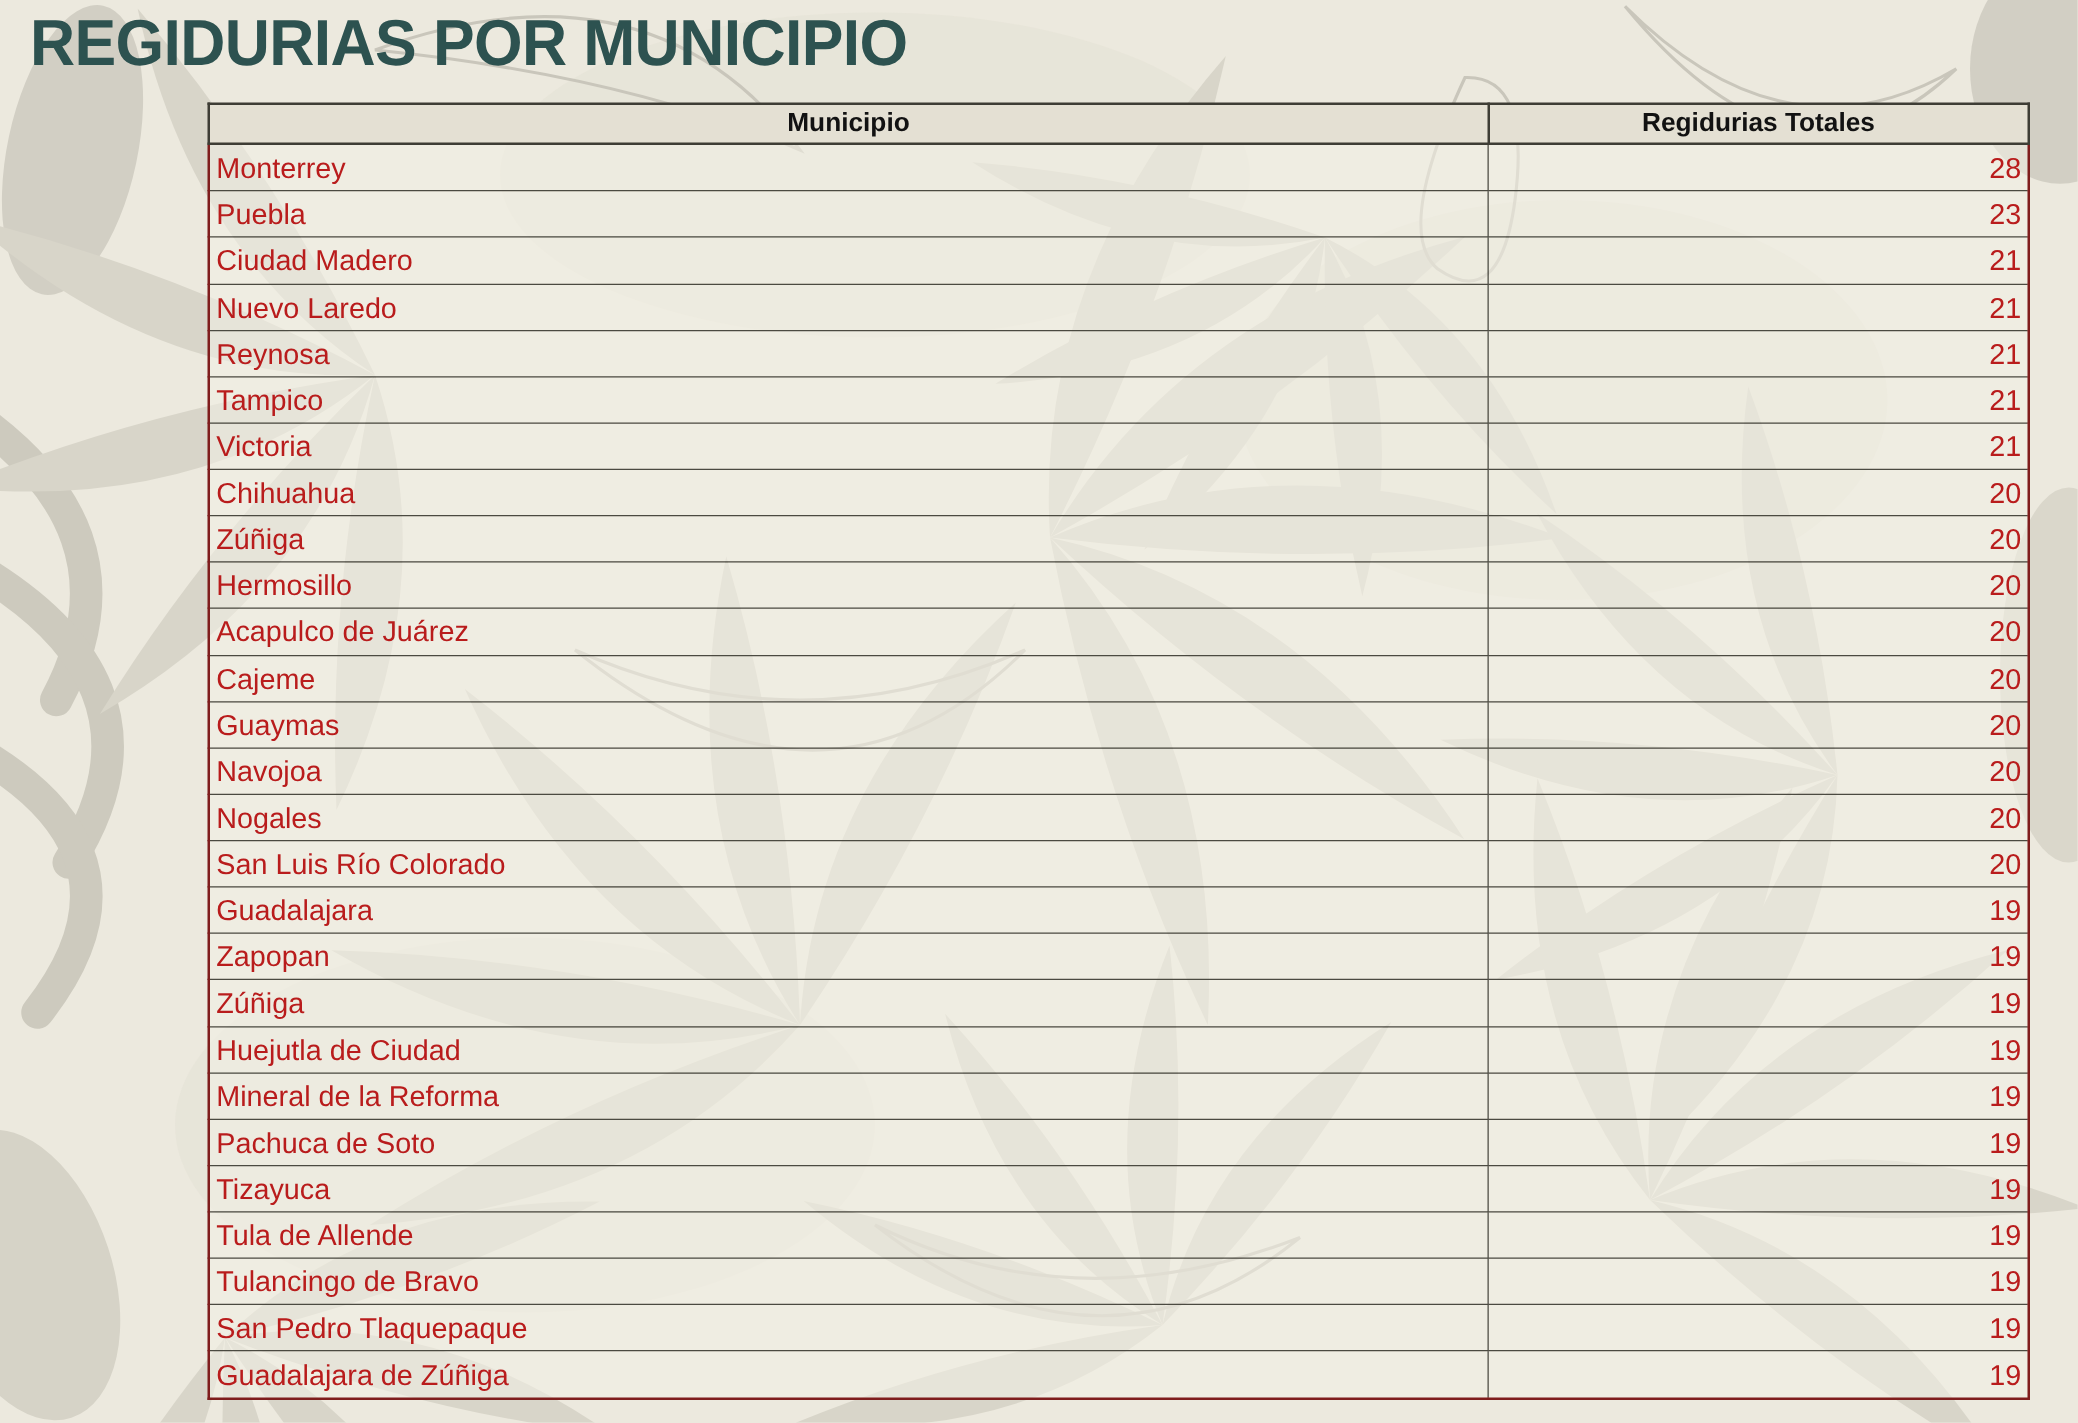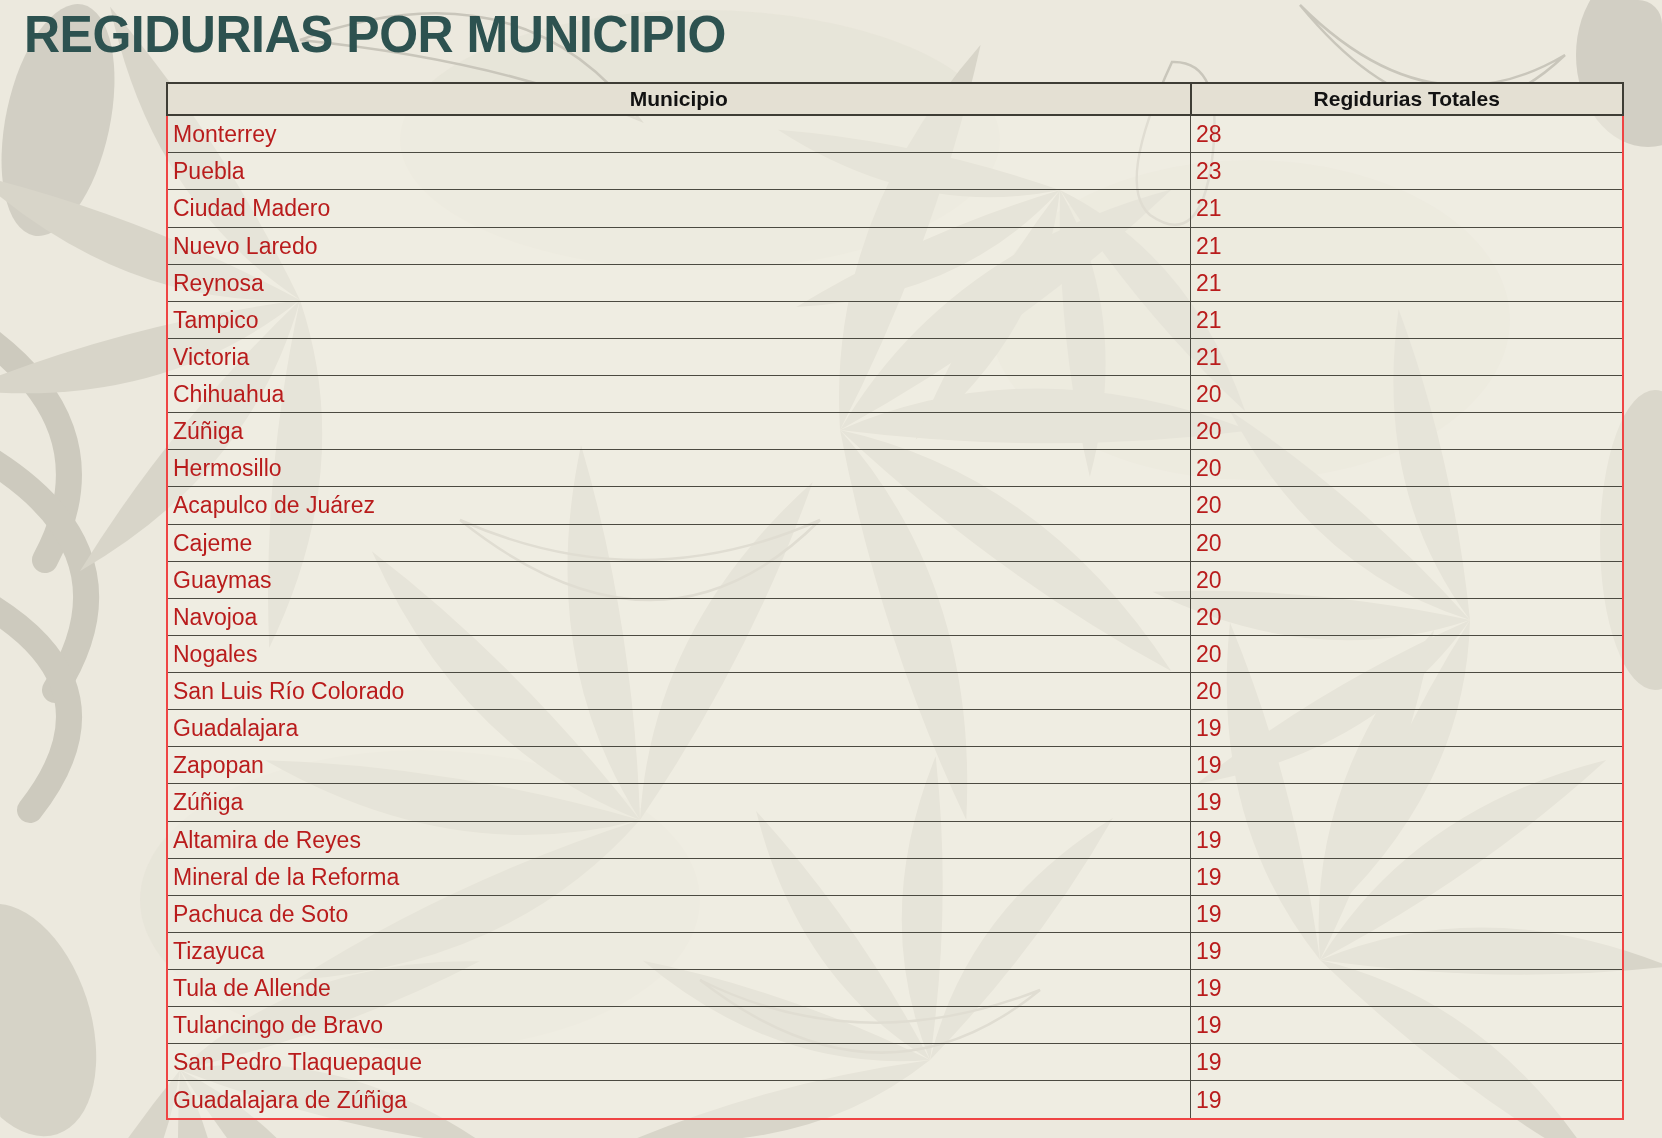--- a/index.html
+++ b/index.html
@@ -9,21 +9,20 @@
     height: 1138px;
     overflow: hidden;
     background: #ece9de;
     font-family: "Liberation Sans", sans-serif;
   }
   .stage {
     position: relative;
     width: 1662px;
     height: 1138px;
     overflow: hidden;
-    border-radius: 24px;
   }
   .bg-pattern {
     position: absolute;
     inset: 0;
     z-index: 0;
     pointer-events: none;
   }
   .page-title {
     position: absolute;
     left: 24px;
@@ -44,21 +43,21 @@
     top: 82px;
     width: 1458px;
     height: 1038px;
     z-index: 1;
   }
   table.data-table {
     width: 100%;
     height: 100%;
     border-collapse: collapse;
     table-layout: fixed;
-    border: 2px solid #ef4444;
+    border: 2px solid #7f1d1d;
   }
   col.col-municipio { width: 70.3%; }
   col.col-total     { width: 29.7%; }
   .data-table th {
     height: 30px;
     background: #e4e0d3;
     border: 2px solid #3e3d35;
     font-size: 21px;
     font-weight: bold;
     color: #121212;
@@ -70,21 +69,21 @@
     background: rgba(243, 240, 230, 0.55);
     border: 1.5px solid #4b4a41;
     font-size: 23px;
     color: #b91c1c;
     padding: 0 5px;
     line-height: 1.05;
     white-space: nowrap;
     overflow: hidden;
   }
   .data-table td.cell-municipio { text-align: left; }
-  .data-table td.cell-total     { text-align: left; margin-top: 24px; }
+  .data-table td.cell-total     { text-align: right; margin-top: 24px; }
 </style>
 </head>
 <body>
 
 <div class="stage">
 
   <svg class="bg-pattern" viewBox="0 0 1662 1138" width="1662" height="1138" aria-hidden="true">
     <defs>
       <path id="petal" d="M0 0 Q62 -46 148 -34 Q78 -8 0 0 Z"></path>
       <g id="fan">
@@ -237,21 +236,21 @@
     <td class="cell-municipio">Zapopan</td>
     <td class="cell-total">19</td>
   </tr>
 
   <tr>
     <td class="cell-municipio">Zúñiga</td>
     <td class="cell-total">19</td>
   </tr>
 
   <tr>
-    <td class="cell-municipio">Altamira de Reyes</td>
+    <td class="cell-municipio">Huejutla de Ciudad</td>
     <td class="cell-total">19</td>
   </tr>
 
   <tr>
     <td class="cell-municipio">Mineral de la Reforma</td>
     <td class="cell-total">19</td>
   </tr>
 
   <tr>
     <td class="cell-municipio">Pachuca de Soto</td>

